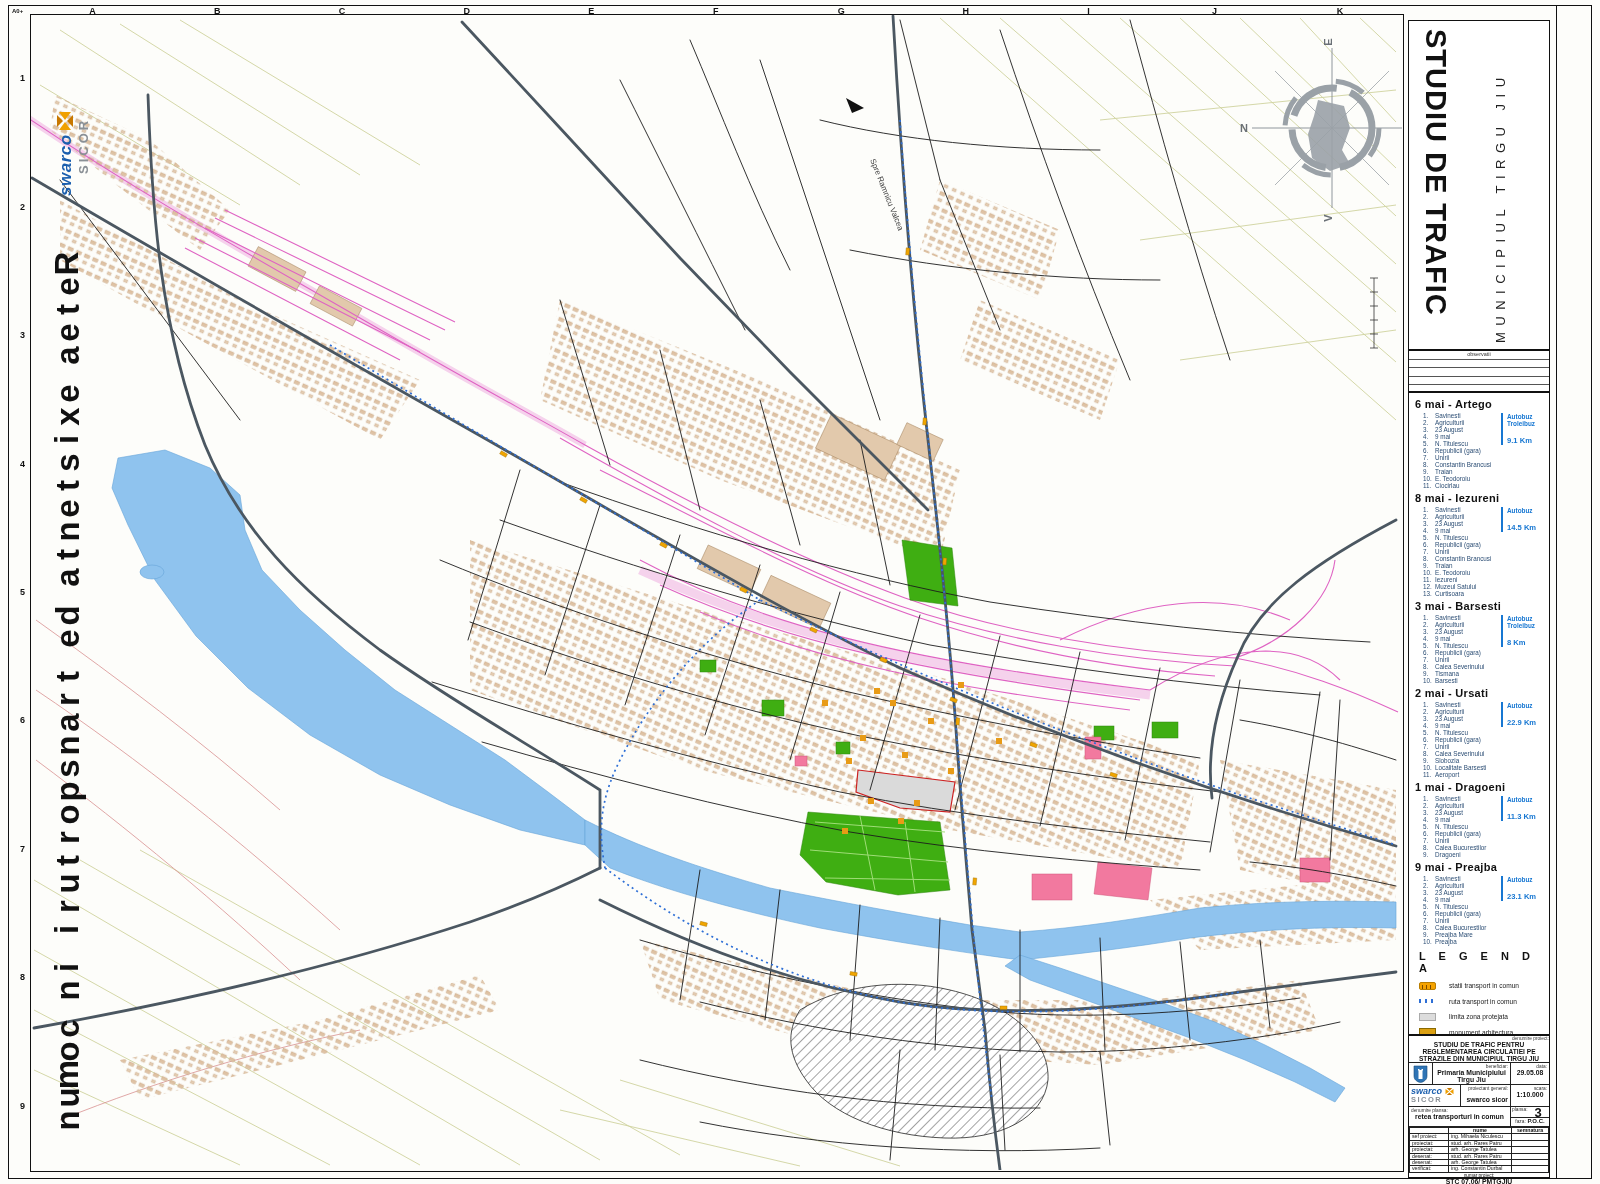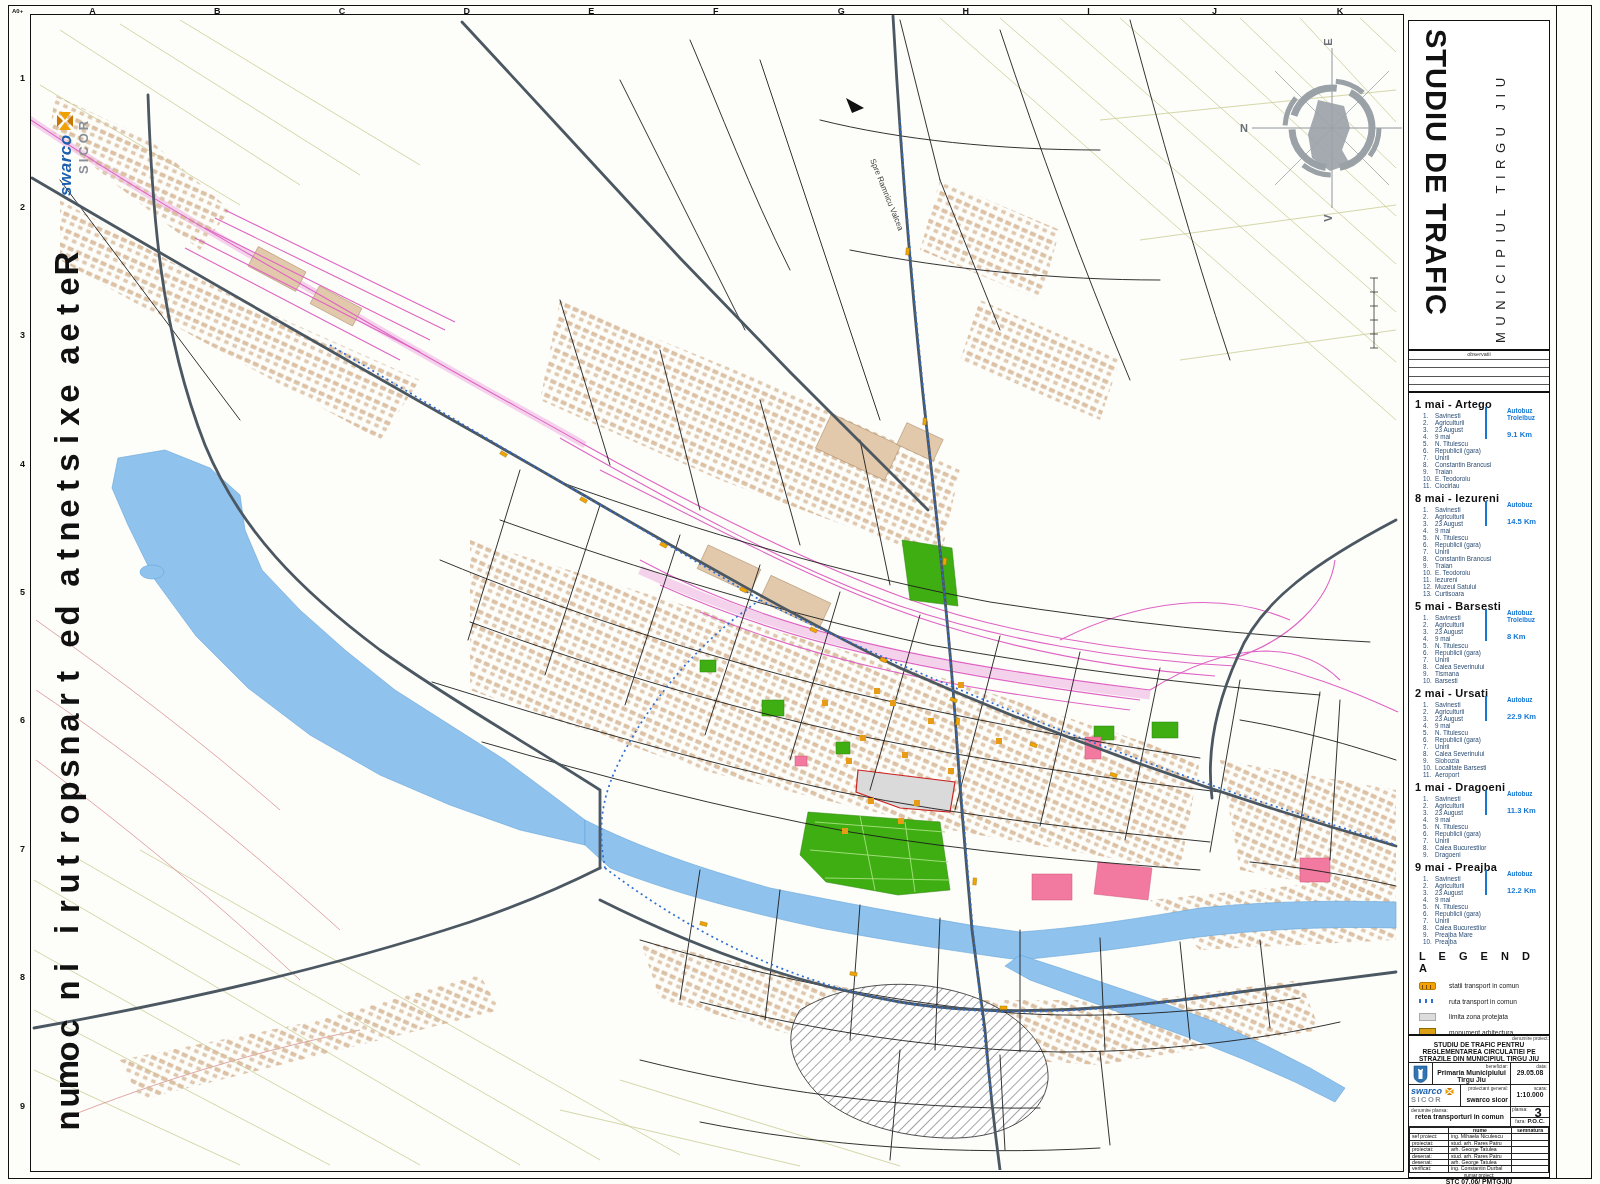--- a/index.html
+++ b/index.html
@@ -33,21 +33,21 @@
           font-size:13px;letter-spacing:6.5px;white-space:nowrap;color:#222;}
   #rp-obs{top:350px;height:42px;}
   .obs-row{height:7.6px;border-bottom:.6px solid #555;font-size:5.5px;text-align:center;color:#333;}
   #rp-main-box{top:392px;height:643px;overflow:hidden;}
   #routes{padding:2px 2px 0 6px;}
   .route{position:relative;}
   .route-h{font-size:11px;font-weight:bold;letter-spacing:.3px;margin:3px 0 1.5px;}
   .stops{margin:0 0 0 8px;padding:0;list-style:none;}
   .stops li{display:flex;font-size:6.3px;line-height:7.05px;color:#2b4d74;}
   .stops .n{width:12px;}
-  .rinfo{position:absolute;right:3px;top:9px;width:37px;border-left:2px solid #1777d2;padding-left:20px;}
+  .rinfo{position:absolute;right:3px;top:15px;width:37px;border-left:2px solid #1777d2;padding-left:4px;}
   .veh div{font-size:6.4px;font-weight:bold;color:#1777d2;line-height:7px;}
   .dist{font-size:7.6px;font-weight:bold;color:#1777d2;margin-top:9px;}
   #legend{padding:5px 0 0 10px;}
   #legend .leg-title{font-size:11px;font-weight:bold;letter-spacing:5px;margin-bottom:4px;}
   .leg-row{display:flex;align-items:center;height:15.5px;}
   .sw{width:17px;height:8px;margin-right:13px;border:.5px solid #777;box-sizing:border-box;flex:none;}
   .sw-bus-stop{background:#f5a200;border:.5px solid #b97d00;border-radius:2px;
      background-image:repeating-linear-gradient(90deg,#7a4a00 0 1.5px,transparent 1.5px 4px);background-size:12px 4px;background-position:2px 2px;background-repeat:no-repeat;}
   .sw-route-dots{border:none;height:4px;background:repeating-linear-gradient(90deg,#2e6fd6 0 2.5px,transparent 2.5px 6px);}
   .sw-gray{background:#dcdcdc;border-color:#aaa;}
@@ -381,21 +381,21 @@
     <div class="obs-row">observatii</div>
     <div class="obs-row"></div>
     <div class="obs-row"></div>
     <div class="obs-row"></div>
     <div class="obs-row" style="border-bottom:none"></div>
   </div>
 
   <div class="rp-box" id="rp-main-box">
     <div id="routes">
         <div class="route">
-          <div class="route-h">1 mai - Artego</div>
+          <div class="route-h">6 mai - Artego</div>
           <ol class="stops">
             <li>
               <span class="n">1.</span>
               <span>Savinesti</span>
             </li>
             <li>
               <span class="n">2.</span>
               <span>Agriculturii</span>
             </li>
             <li>
@@ -500,21 +500,21 @@
             </li>
           </ol>
           <div class="rinfo">
             <div class="veh">
               <div>Autobuz</div>
             </div>
             <div class="dist">14.5 Km</div>
           </div>
         </div>
         <div class="route">
-          <div class="route-h">5 mai - Barsesti</div>
+          <div class="route-h">3 mai - Barsesti</div>
           <ol class="stops">
             <li>
               <span class="n">1.</span>
               <span>Savinesti</span>
             </li>
             <li>
               <span class="n">2.</span>
               <span>Agriculturii</span>
             </li>
             <li>
@@ -701,21 +701,21 @@
             </li>
             <li>
               <span class="n">10.</span>
               <span>Preajba</span>
             </li>
           </ol>
           <div class="rinfo">
             <div class="veh">
               <div>Autobuz</div>
             </div>
-            <div class="dist">12.2 Km</div>
+            <div class="dist">23.1 Km</div>
           </div>
         </div>
       </div>
     <div id="legend">
       <div class="leg-title">L E G E N D A</div>
       <div id="legend-items">
           <div class="leg-row">
             <span class="sw sw-bus-stop"></span>
             <span class="leg-lb">statii transport in comun</span>
           </div>

